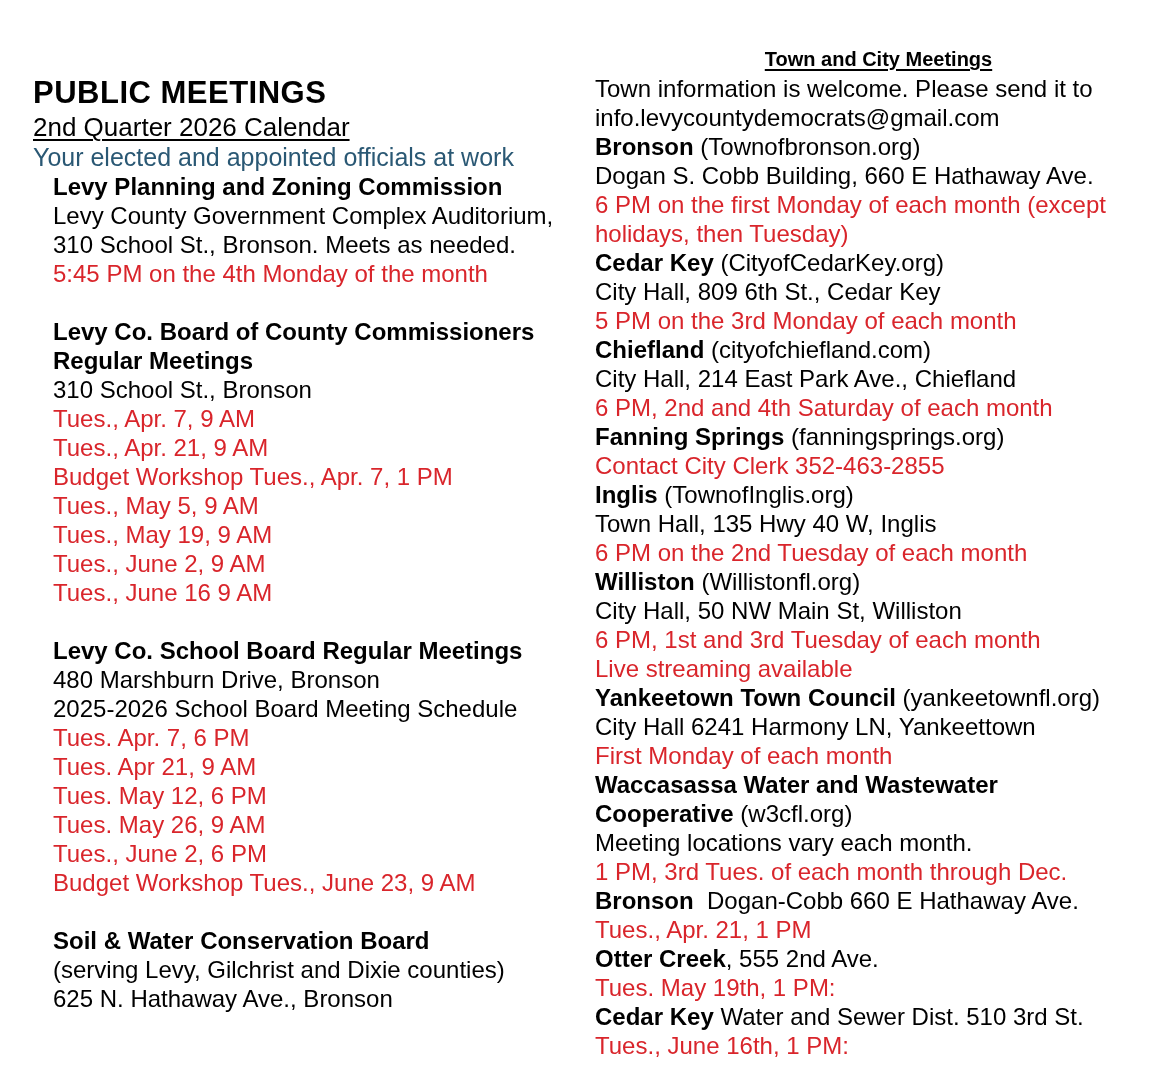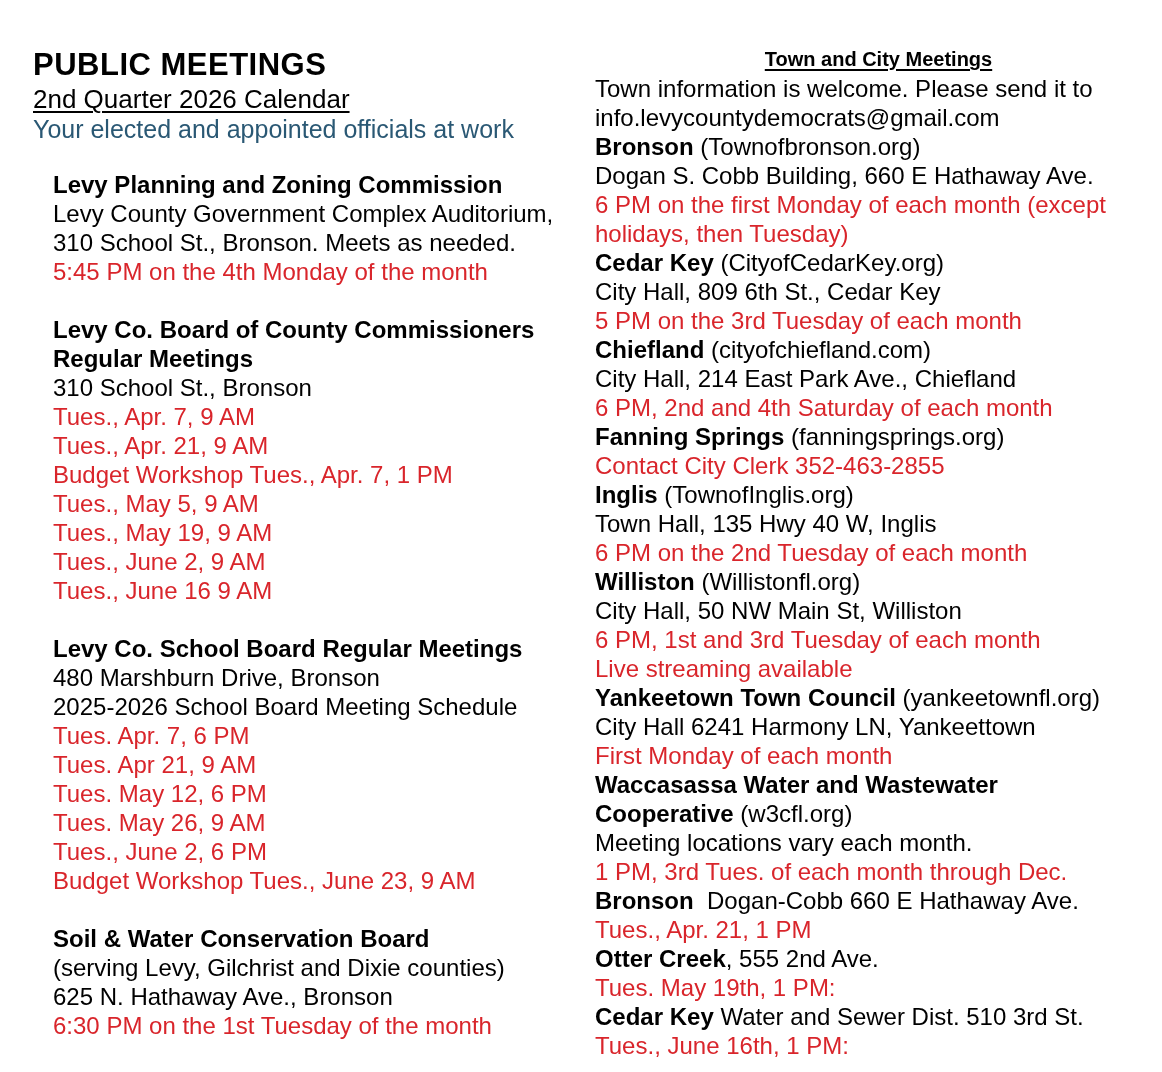--- a/index.html
+++ b/index.html
@@ -31,35 +31,35 @@
     left: 595px;
     top: 45px;
     width: 567px;
   }
   .doc-title {
     font-size: 31px;
     font-weight: 700;
     line-height: 39px;
     letter-spacing: 0.5px;
     white-space: pre;
+    margin-top: 28px;
   }
   .calendar-heading {
     font-size: 26px;
     font-weight: 400;
     line-height: 30px;
     text-decoration: underline;
     text-decoration-thickness: 2px;
     text-underline-offset: 3px;
     white-space: pre;
   }
   .tagline {
     font-size: 25px;
     line-height: 30px;
     color: var(--blue);
-    margin-bottom: 26px;
     white-space: pre;
   }
   section { margin-bottom: 29px; margin-left: 20px; }
   .line {
     font-size: 24px;
     line-height: 29px;
     white-space: pre;
   }
   .bold { font-weight: 700; }
   .red { color: var(--red); }
@@ -110,37 +110,36 @@
           <div class="line red">Tues. Apr 21, 9 AM</div>
           <div class="line red">Tues. May 12, 6 PM</div>
           <div class="line red">Tues. May 26, 9 AM</div>
           <div class="line red">Tues., June 2, 6 PM</div>
           <div class="line red">Budget Workshop Tues., June 23, 9 AM</div>
         </section>
         <section>
           <div class="line bold">Soil &amp; Water Conservation Board</div>
           <div class="line">(serving Levy, Gilchrist and Dixie counties)</div>
           <div class="line">625 N. Hathaway Ave., Bronson</div>
-          <div class="line red">6:30 PM on the 1st Tuesday of the month</div>
         </section>
       </div>
   </div>
 
   <div class="col-right">
     <div class="right-heading">Town and City Meetings</div>
     <div>
         <div class="line"><span>Town information is welcome. Please send it to</span></div>
         <div class="line"><span>info.levycountydemocrats@gmail.com</span></div>
         <div class="line"><span class="bold">Bronson</span><span> (Townofbronson.org)</span></div>
         <div class="line"><span>Dogan S. Cobb Building, 660 E Hathaway Ave.</span></div>
         <div class="line red"><span>6 PM on the first Monday of each month (except</span></div>
         <div class="line red"><span>holidays, then Tuesday)</span></div>
         <div class="line"><span class="bold">Cedar Key</span><span> (CityofCedarKey.org)</span></div>
         <div class="line"><span>City Hall, 809 6th St., Cedar Key</span></div>
-        <div class="line red"><span>5 PM on the 3rd Tuesday of each month</span></div>
+        <div class="line red"><span>5 PM on the 3rd Monday of each month</span></div>
         <div class="line"><span class="bold">Chiefland</span><span> (cityofchiefland.com)</span></div>
         <div class="line"><span>City Hall, 214 East Park Ave., Chiefland</span></div>
         <div class="line red"><span>6 PM, 2nd and 4th Saturday of each month</span></div>
         <div class="line"><span class="bold">Fanning Springs</span><span> (fanningsprings.org)</span></div>
         <div class="line red"><span>Contact City Clerk 352-463-2855</span></div>
         <div class="line"><span class="bold">Inglis</span><span> (TownofInglis.org)</span></div>
         <div class="line"><span>Town Hall, 135 Hwy 40 W, Inglis</span></div>
         <div class="line red"><span>6 PM on the 2nd Tuesday of each month</span></div>
         <div class="line"><span class="bold">Williston</span><span> (Willistonfl.org)</span></div>
         <div class="line"><span>City Hall, 50 NW Main St, Williston</span></div>

